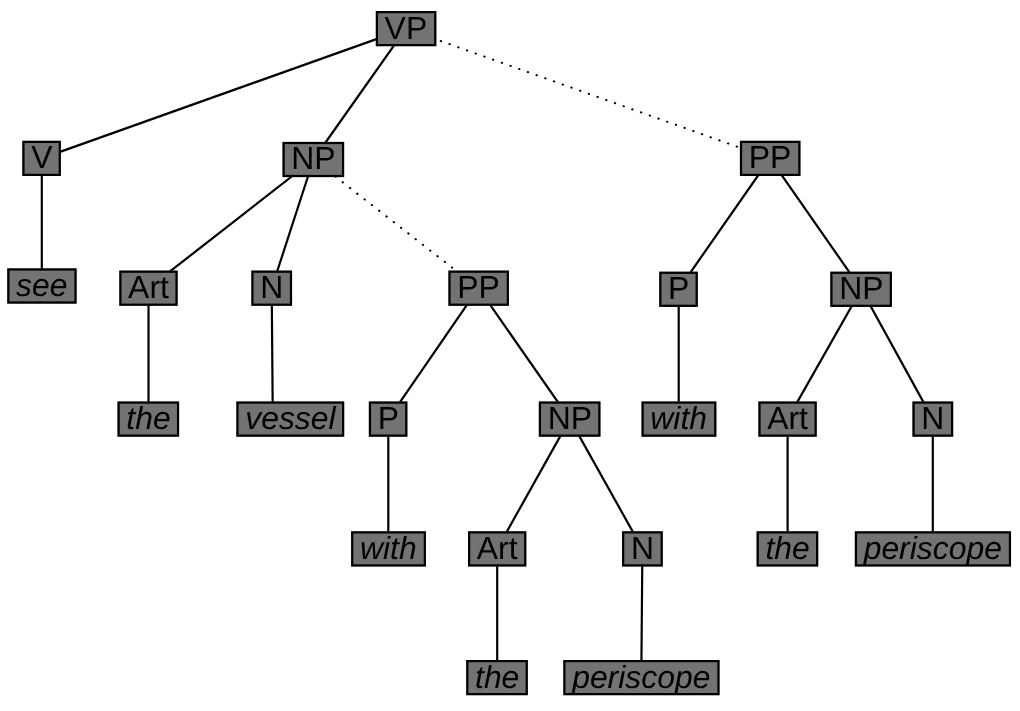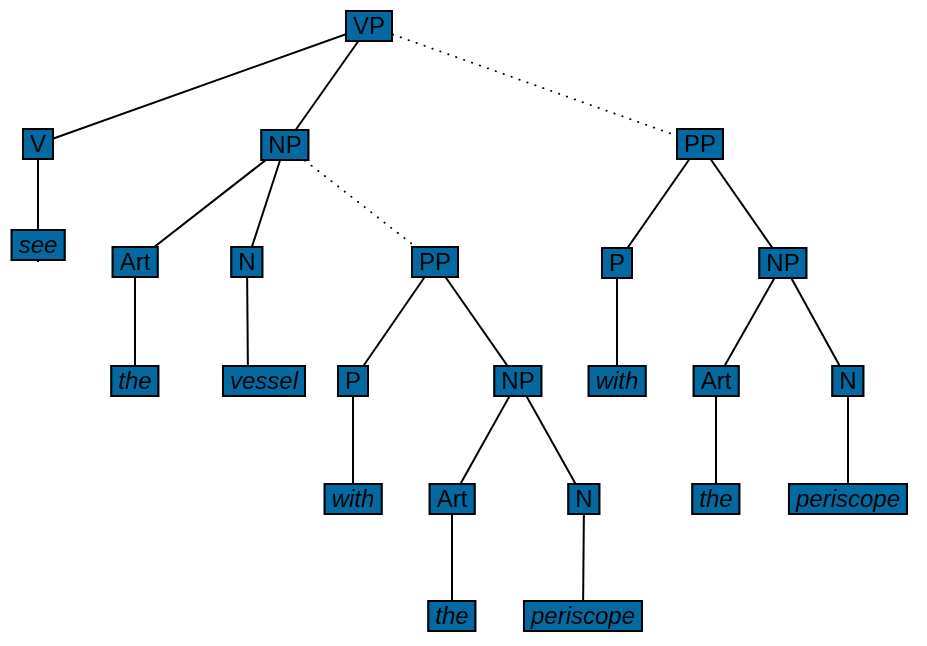--- a/index.html
+++ b/index.html
@@ -20,24 +20,24 @@
     left: 0;
     top: 0;
     width: 927px;
     height: 646px;
     z-index: 1;
   }
   .tree-node {
     position: absolute;
     transform: translate(-50%, -50%);
     z-index: 2;
-    background: #0369a1;
+    background: #737373;
     border: 2px solid #000000;
     color: #000000;
-    font-size: 24px;
+    font-size: 29px;
     line-height: 28px;
     padding: 0 6px;
     white-space: nowrap;
     text-align: center;
   }
   .tree-node.italic {
     font-style: italic;
   }
 </style>
 </head>
@@ -67,21 +67,21 @@
       <line x1="783" y1="263" x2="716" y2="381" stroke="#000000" stroke-width="2"></line>
       <line x1="783" y1="263" x2="848" y2="381" stroke="#000000" stroke-width="2"></line>
       <line x1="716" y1="381" x2="716" y2="499" stroke="#000000" stroke-width="2"></line>
       <line x1="848" y1="381" x2="848" y2="499" stroke="#000000" stroke-width="2"></line>
     </svg>
   <div id="node-layer">
       <div class="tree-node" style="left: 369px; top: 26px;">VP</div>
       <div class="tree-node" style="left: 38px; top: 144px;">V</div>
       <div class="tree-node" style="left: 285px; top: 145px;">NP</div>
       <div class="tree-node" style="left: 700px; top: 144px;">PP</div>
-      <div class="tree-node italic" style="left: 38px; top: 245px;">see</div>
+      <div class="tree-node italic" style="left: 38px; top: 260px;">see</div>
       <div class="tree-node" style="left: 135px; top: 262px;">Art</div>
       <div class="tree-node" style="left: 247px; top: 262px;">N</div>
       <div class="tree-node" style="left: 435px; top: 262px;">PP</div>
       <div class="tree-node" style="left: 617px; top: 263px;">P</div>
       <div class="tree-node" style="left: 783px; top: 263px;">NP</div>
       <div class="tree-node italic" style="left: 135px; top: 381px;">the</div>
       <div class="tree-node italic" style="left: 264px; top: 381px;">vessel</div>
       <div class="tree-node" style="left: 353px; top: 381px;">P</div>
       <div class="tree-node" style="left: 518px; top: 381px;">NP</div>
       <div class="tree-node italic" style="left: 617px; top: 381px;">with</div>

